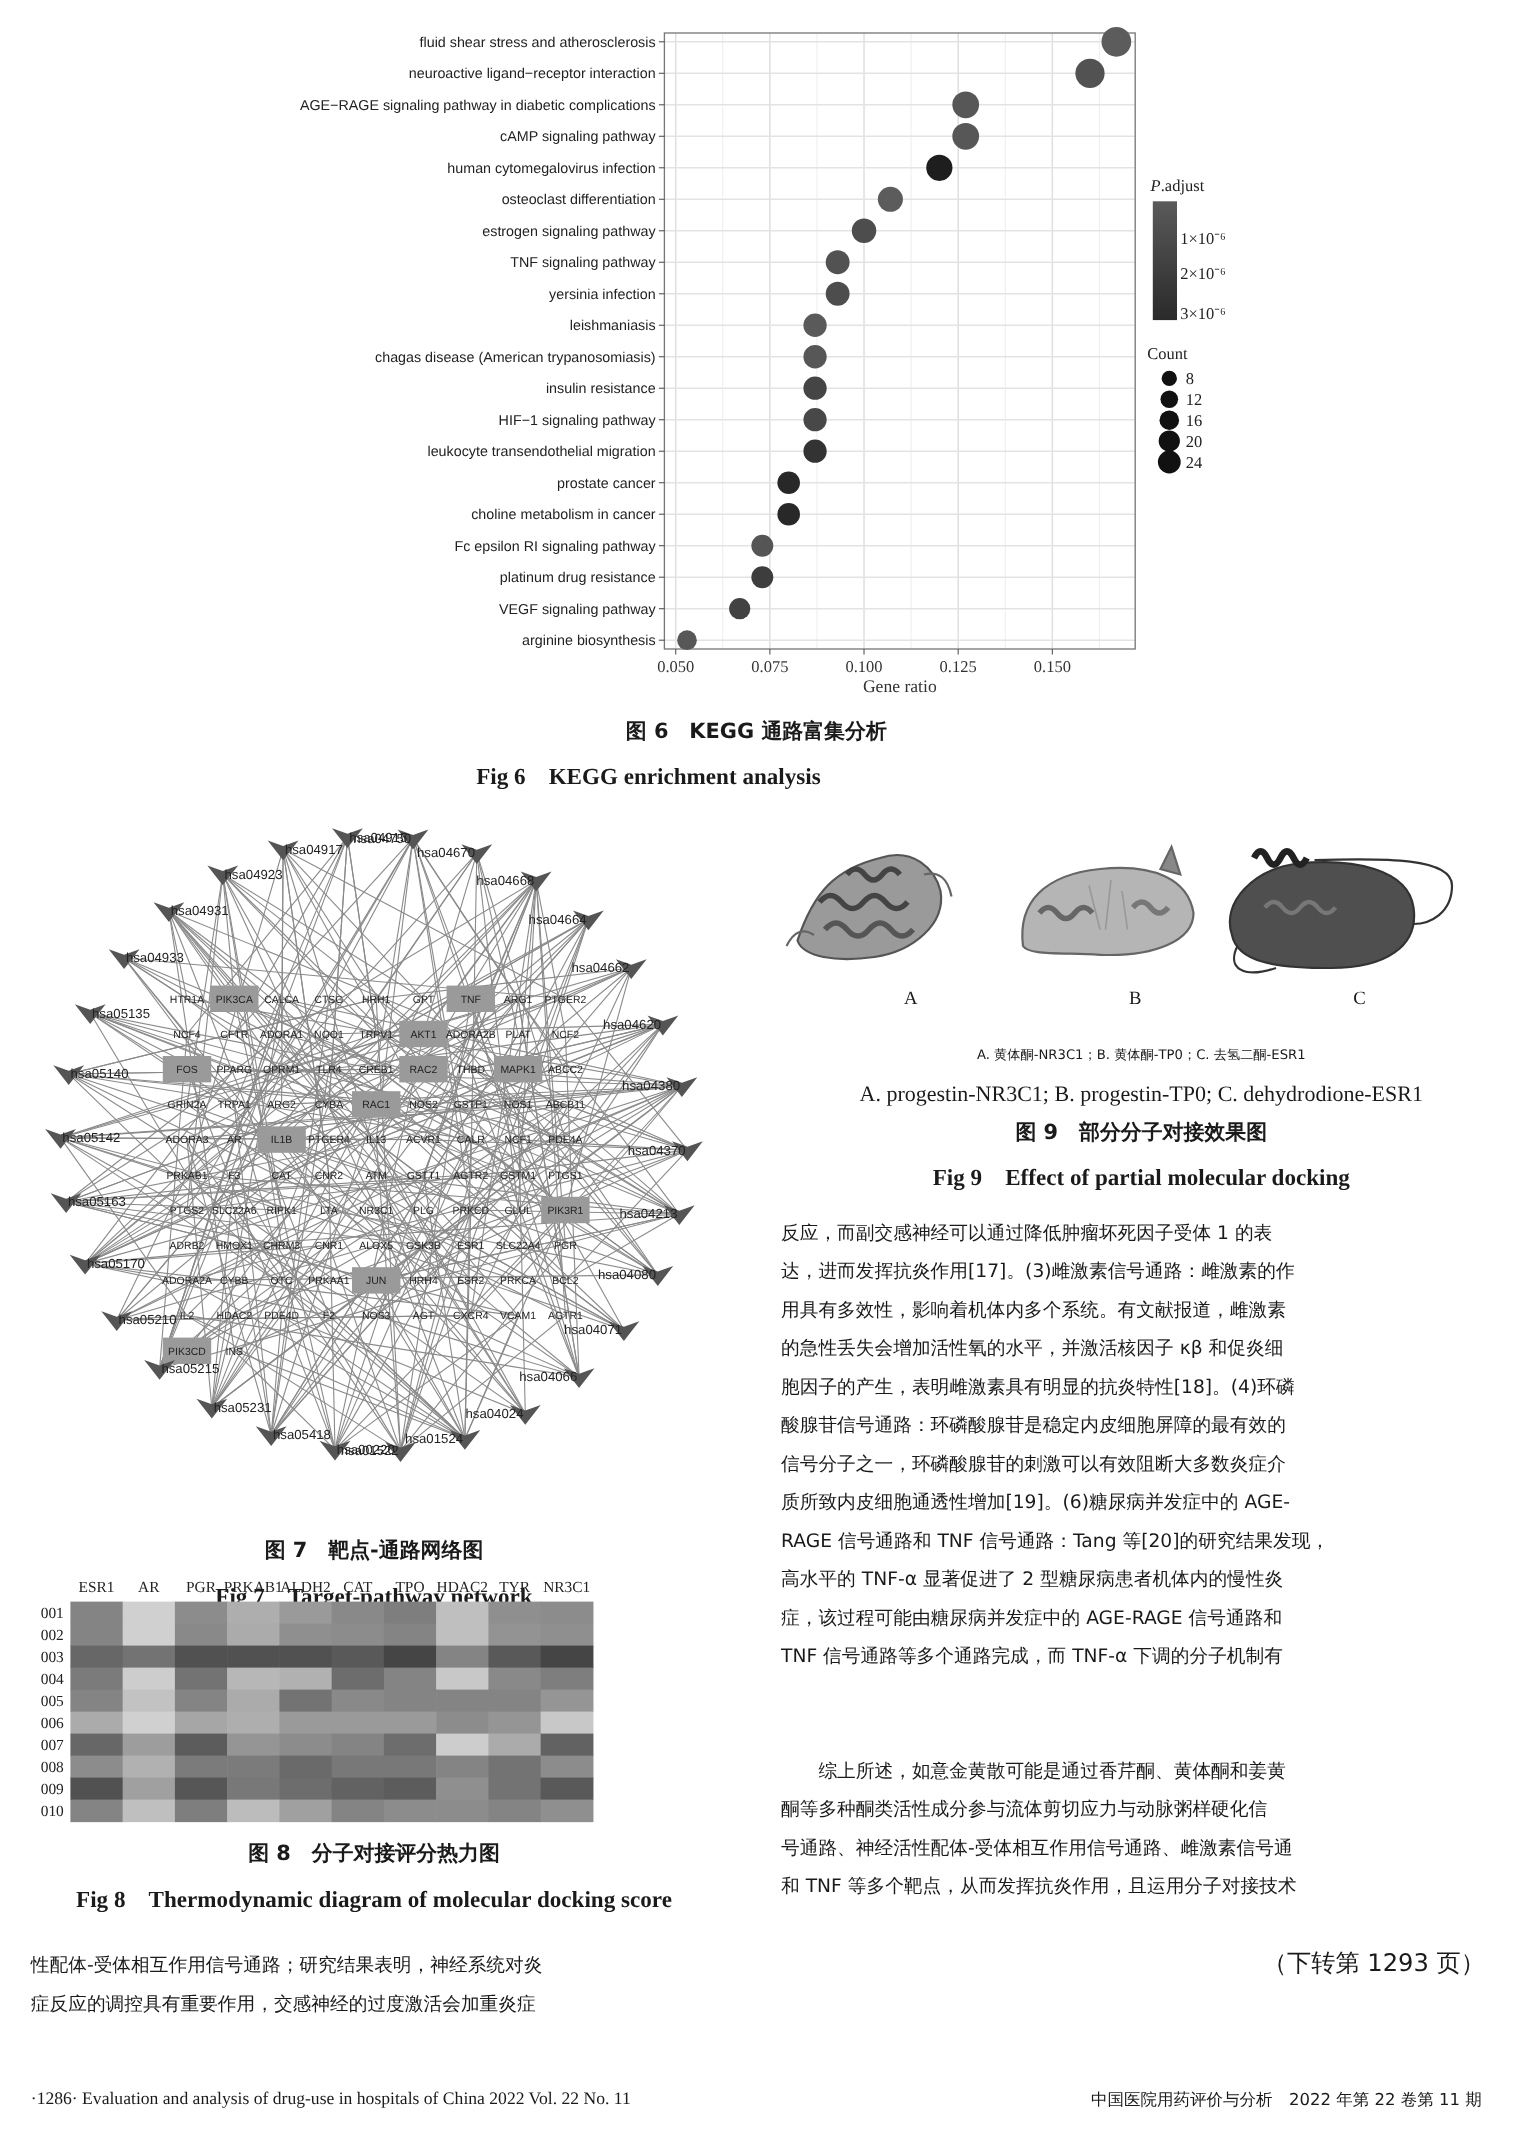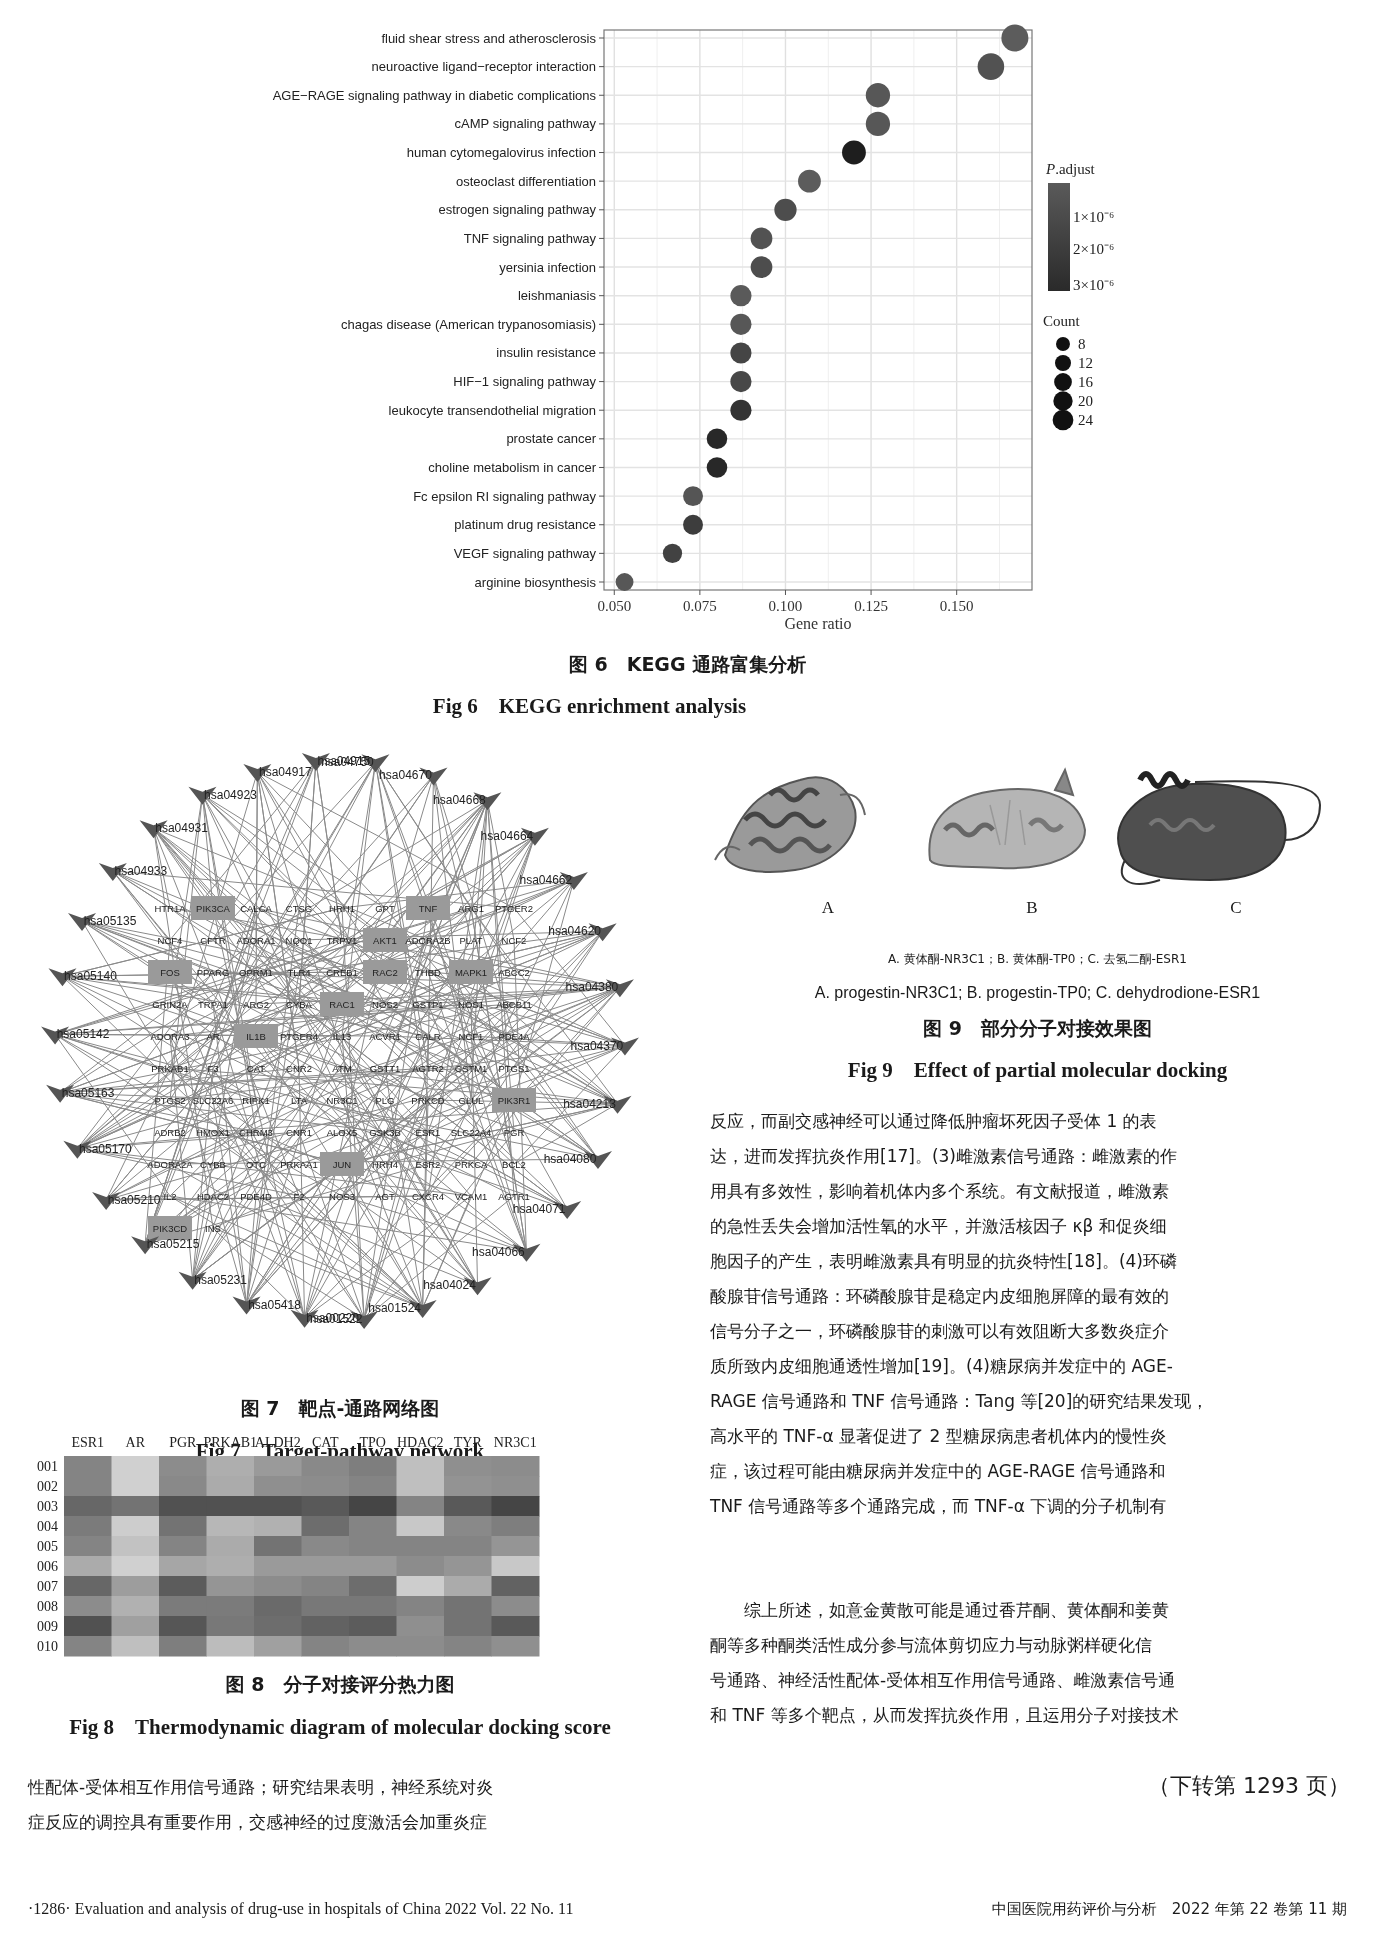--- a/index.html
+++ b/index.html
@@ -7,21 +7,21 @@
          font-family: "DejaVu Serif", serif; color: #1a1a1a; }
   .abs { position: absolute; }
   
   #kegg-svg { position: absolute; left: 0; top: 0; }
   .kegg-label { font-family: "Liberation Sans", sans-serif; font-size: 13px; fill: #222; }
   .kegg-tick { font-family: "Liberation Serif", serif; font-size: 15px; fill: #333; }
   .kegg-axis-title { font-family: "Liberation Serif", serif; font-size: 16px; fill: #333; }
   .legend-text { font-family: "Liberation Serif", serif; font-size: 15px; fill: #222; }
   .caption-zh { font-family: "DejaVu Sans", sans-serif; font-weight: bold; font-size: 19px; text-align: center; }
   .caption-en { font-family: "Liberation Serif", serif; font-weight: bold; font-size: 21px; text-align: center; }
-  .sub-caption { font-family: Liberation Sans, sans-serif; font-size: 16px; text-align: center; }
+  .sub-caption { font-family: Liberation Serif, serif; font-size: 20px; text-align: center; }
   
   .net-path-label { font-family: "Liberation Sans", sans-serif; font-size: 12px; fill: #222; }
   .net-target-label { font-family: "Liberation Sans", sans-serif; font-size: 9.5px; fill: #222; text-anchor: middle; }
   
   .hm-col { font-family: "Liberation Serif", serif; font-size: 14px; fill: #222; text-anchor: middle; }
   .hm-row { font-family: "Liberation Serif", serif; font-size: 14px; fill: #222; text-anchor: end; }
   
   .body-text { font-family: "DejaVu Sans", sans-serif; font-size: 17px; line-height: 35px; text-align: justify; }
   .footer { font-family: "Liberation Serif", serif; font-size: 16px; }
   .protein-label { font-family: "Liberation Serif", serif; font-size: 17px; text-align: center; }
@@ -867,21 +867,21 @@
 <div class="abs caption-en" style="left:700px; width:675px; top:1056px;">Fig 9　Effect of partial molecular docking</div>
 
 <div class="abs body-text" style="left:710px; width:640px; top:1104px;">
   <div>反应，而副交感神经可以通过降低肿瘤坏死因子受体 1 的表</div>
   <div>达，进而发挥抗炎作用[17]。(3)雌激素信号通路：雌激素的作</div>
   <div>用具有多效性，影响着机体内多个系统。有文献报道，雌激素</div>
   <div>的急性丢失会增加活性氧的水平，并激活核因子 κβ 和促炎细</div>
   <div>胞因子的产生，表明雌激素具有明显的抗炎特性[18]。(4)环磷</div>
   <div>酸腺苷信号通路：环磷酸腺苷是稳定内皮细胞屏障的最有效的</div>
   <div>信号分子之一，环磷酸腺苷的刺激可以有效阻断大多数炎症介</div>
-  <div>质所致内皮细胞通透性增加[19]。(4)糖尿病并发症中的 AGE-</div>
+  <div>质所致内皮细胞通透性增加[19]。(6)糖尿病并发症中的 AGE-</div>
   <div>RAGE 信号通路和 TNF 信号通路：Tang 等[20]的研究结果发现，</div>
   <div>高水平的 TNF-α 显著促进了 2 型糖尿病患者机体内的慢性炎</div>
   <div>症，该过程可能由糖尿病并发症中的 AGE-RAGE 信号通路和</div>
   <div>TNF 信号通路等多个通路完成，而 TNF-α 下调的分子机制有</div>
 </div>
 <div class="abs body-text" style="left:710px; width:640px; top:1593px;">
   <div>　　综上所述，如意金黄散可能是通过香芹酮、黄体酮和姜黄</div>
   <div>酮等多种酮类活性成分参与流体剪切应力与动脉粥样硬化信</div>
   <div>号通路、神经活性配体-受体相互作用信号通路、雌激素信号通</div>
   <div>和 TNF 等多个靶点，从而发挥抗炎作用，且运用分子对接技术</div>

